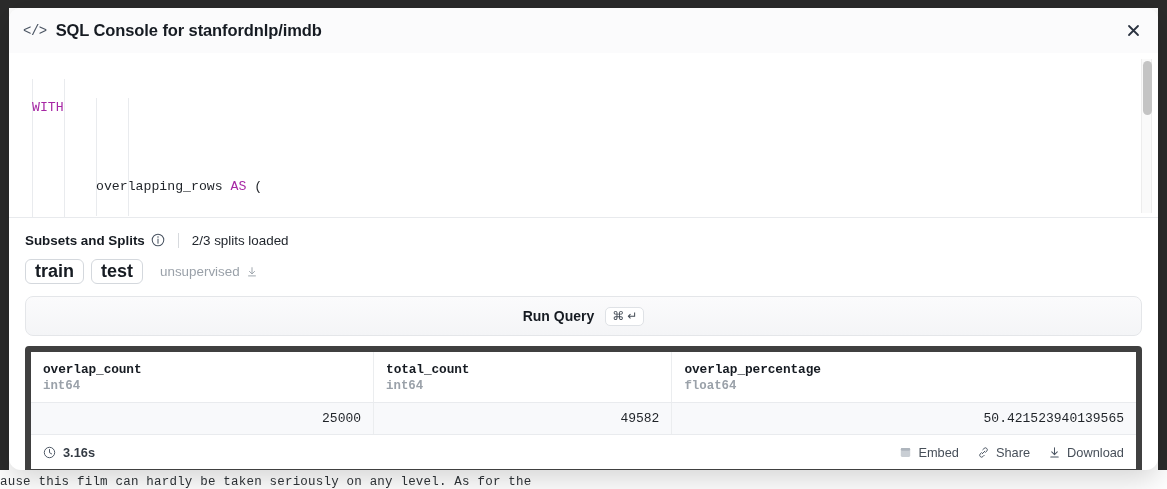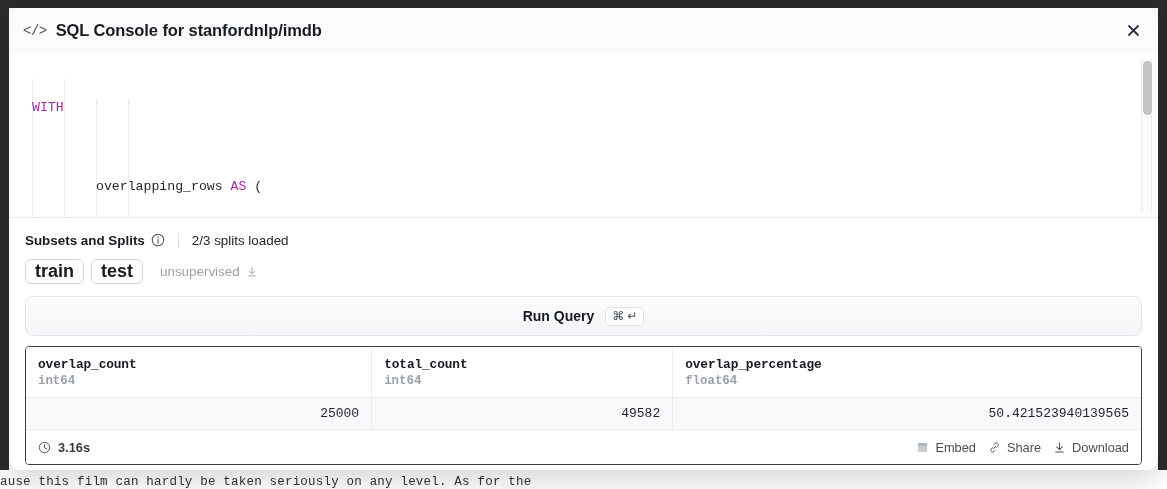--- a/index.html
+++ b/index.html
@@ -184,21 +184,21 @@
     background: #ffffff; border: 1px solid #dfe2e6;
     border-radius: 5px; padding: 1px 6px;
     font-size: 12px; color: #444c56;
     display: inline-flex; align-items: center; gap: 3px;
     line-height: 15px;
   }
 
   
   .results-wrap { padding: 10px 16px 0 16px; flex: 1 1 auto; }
   .results-card {
-    border: 1px solid #404040; border-radius: 4px; overflow: hidden;
+    border: 6px solid #404040; border-radius: 4px; overflow: hidden;
     background: #fff;
   }
   table.results { width: 100%; border-collapse: collapse; table-layout: fixed; }
   table.results th {
     text-align: left; padding: 10px 12px 9px 12px;
     border-right: 1px solid #ebedef; border-bottom: 1px solid #e9ebee;
     vertical-align: top; background: #fff;
   }
   table.results th:last-child { border-right: none; }
   .col-name {
@@ -222,21 +222,21 @@
 
   .results-footer {
     height: 34px;
     display: flex; align-items: center; justify-content: space-between;
     padding: 0 12px; background: #fff;
   }
   .timing {
     display: flex; align-items: center; gap: 7px;
     font-size: 12.8px; font-weight: bold; color: #343b44;
   }
-  .footer-actions { display: flex; align-items: center; gap: 12px; }
+  .footer-actions { display: flex; align-items: center; gap: 18px; }
   .faction {
     display: flex; align-items: center; gap: 6px;
     font-size: 12.8px; color: #474f59; cursor: pointer;
   }
   svg { display: block; }
 </style>
 </head>
 <body>
 
 <div class="page-behind">

